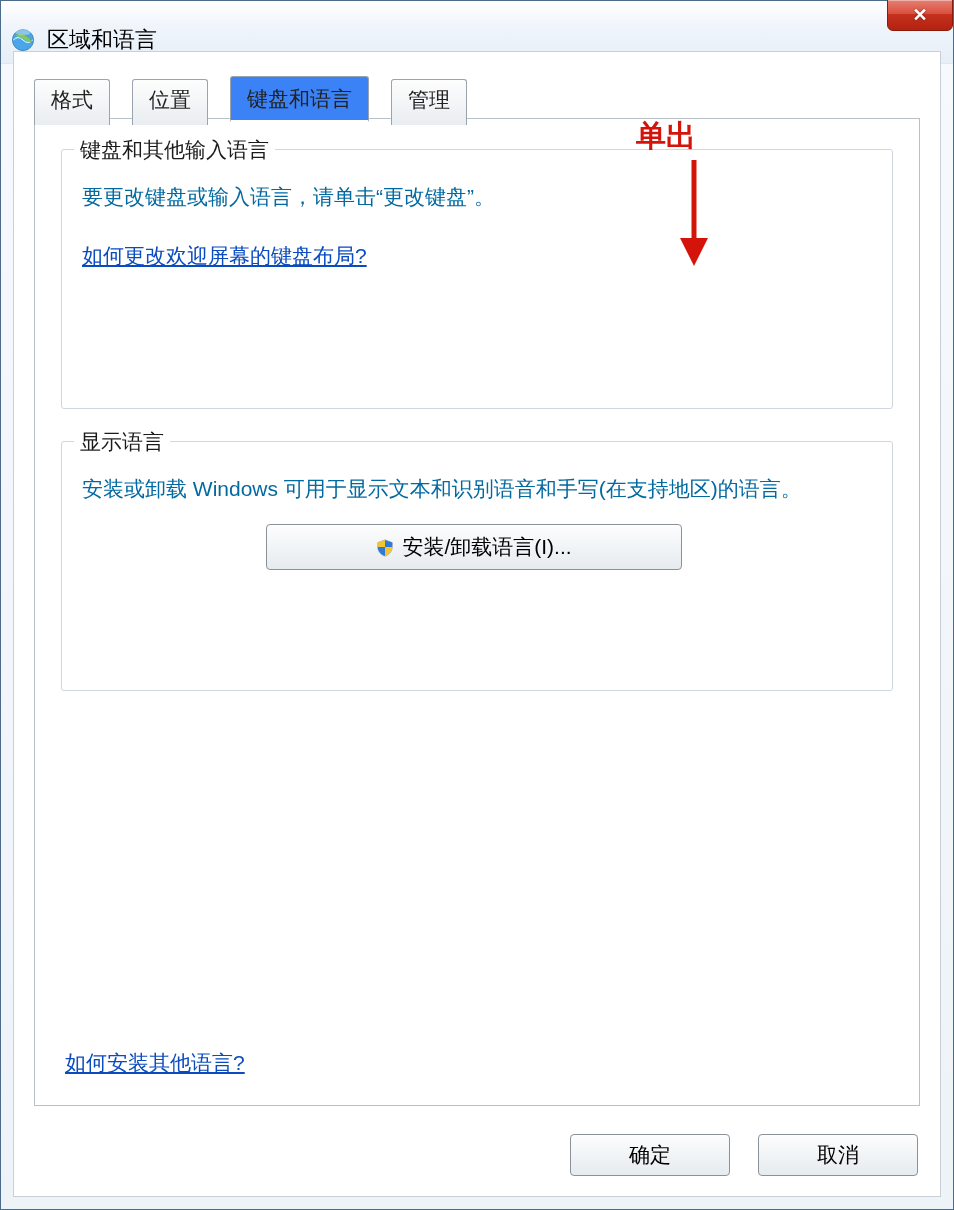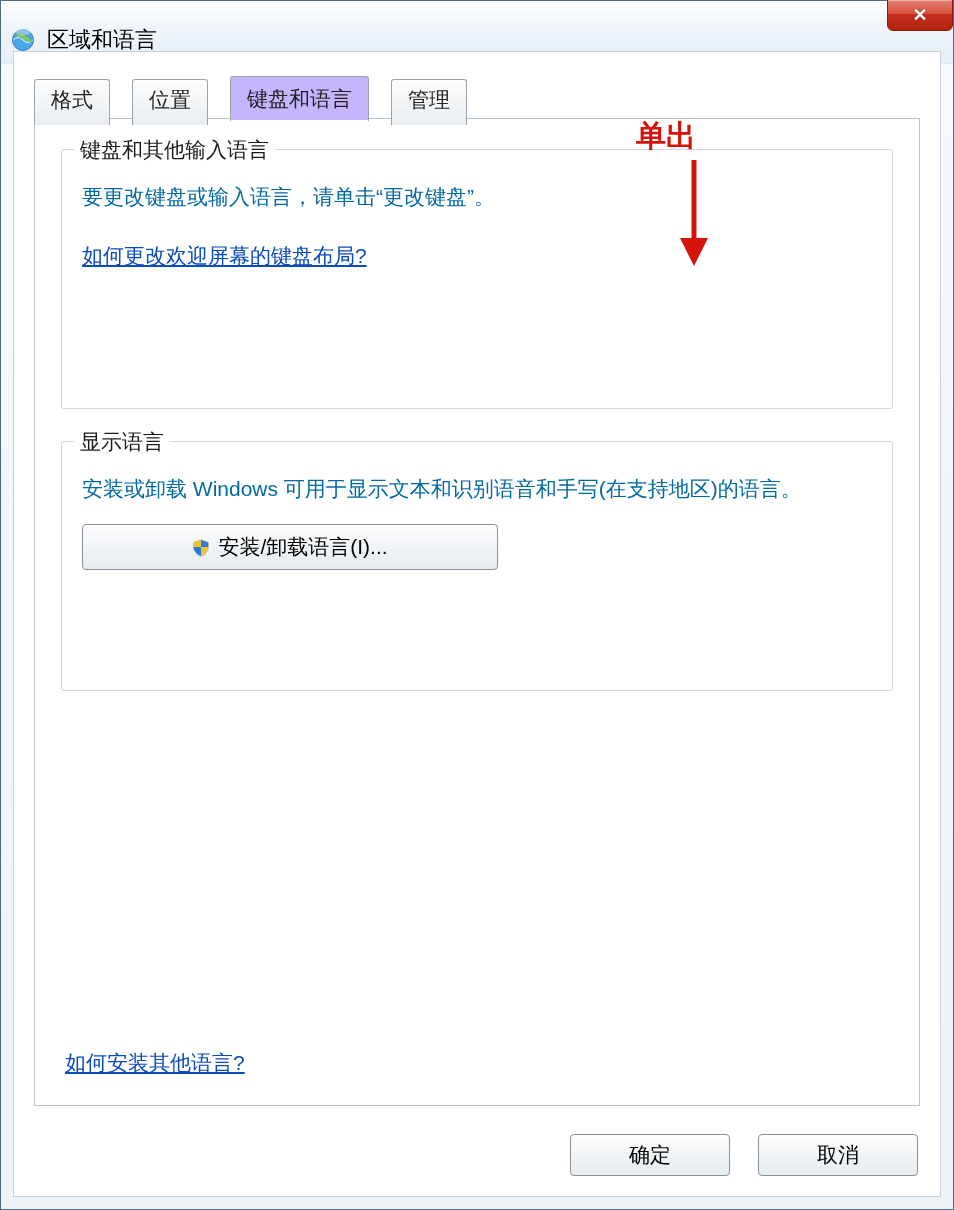--- a/index.html
+++ b/index.html
@@ -94,21 +94,21 @@
     padding: 6px 16px 6px 16px;
     font-size: 21px;
     color: #222;
     border-top-left-radius: 3px;
     border-top-right-radius: 3px;
     cursor: pointer;
     position: relative;
     top: 3px;
   }
   .tab.active {
-    background: #c4b5fd;
+    background: #3b82f6;
     border-bottom: 2px solid #ffffff;
     top: 0;
     padding-top: 8px;
     padding-bottom: 7px;
     z-index: 3;
   }
 
   .tabsheet {
     position: absolute;
     top: 66px;
@@ -266,21 +266,21 @@
         <div class="legend">键盘和其他输入语言</div>
         <p>要更改键盘或输入语言，请单击“更改键盘”。</p>
         <div style="margin-top:28px;">
           <span class="link">如何更改欢迎屏幕的键盘布局?</span>
         </div>
       </div>
 
       <div class="fieldset" style="height:210px;">
         <div class="legend">显示语言</div>
         <p>安装或卸载 Windows 可用于显示文本和识别语音和手写(在支持地区)的语言。</p>
-        <div class="btn-row" style="text-align:left; padding-right:6px;text-decoration:underline;">
+        <div class="btn-row" style="text-align:center; padding-right:6px;text-decoration:underline;">
           <span class="btn" style="min-width:370px;">
             <span class="shield">
               <svg viewBox="0 0 20 20" width="18" height="18">
                 <path d="M10 1 L18 4 V9 C18 14 14 18 10 19 C6 18 2 14 2 9 V4 Z" fill="#fff" stroke="#555" stroke-width="0.5"></path>
                 <path d="M10 1 L18 4 V9 L10 9 Z" fill="#2e7bd6"></path>
                 <path d="M10 1 L2 4 V9 L10 9 Z" fill="#f4c430"></path>
                 <path d="M2 9 V9 C2 14 6 18 10 19 L10 9 Z" fill="#2e7bd6"></path>
                 <path d="M18 9 V9 C18 14 14 18 10 19 L10 9 Z" fill="#f4c430"></path>
               </svg>
             </span>

